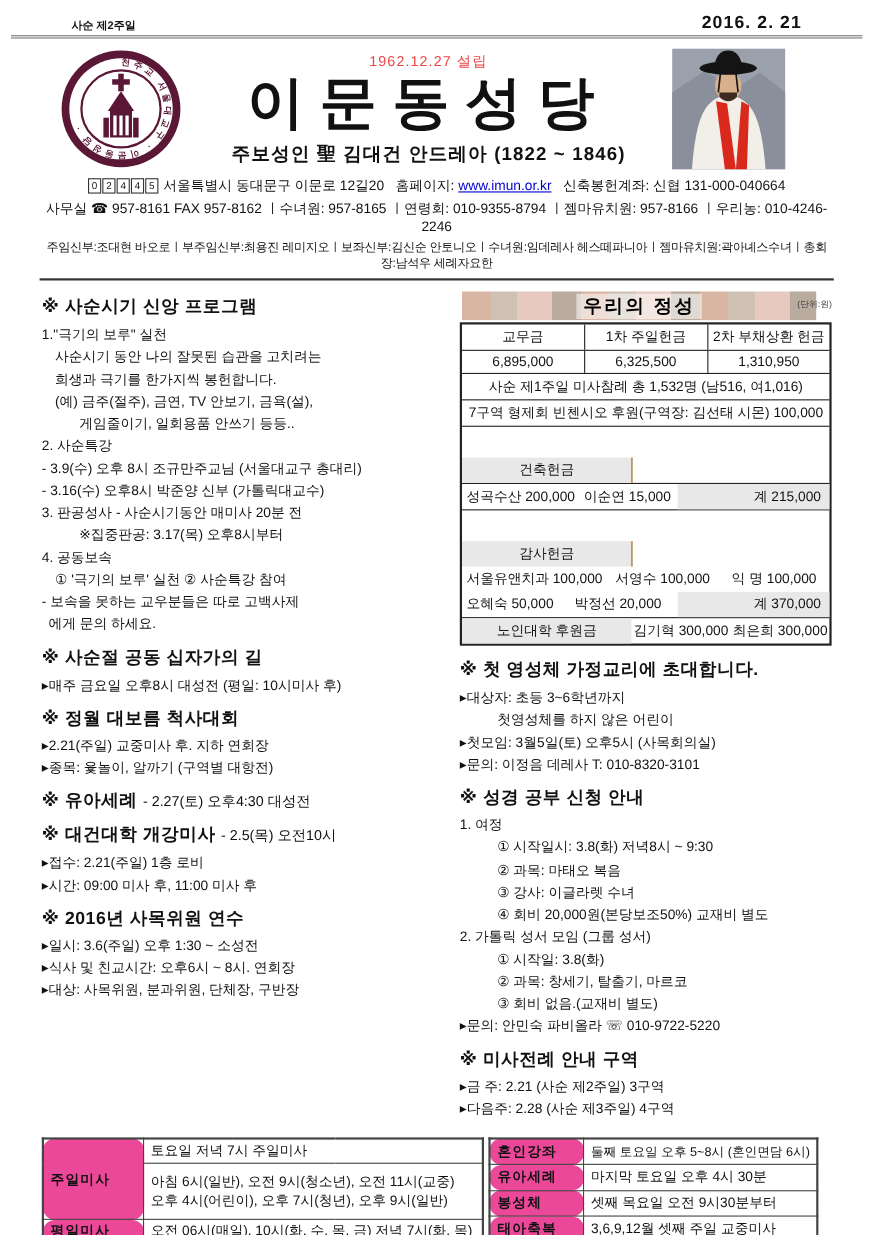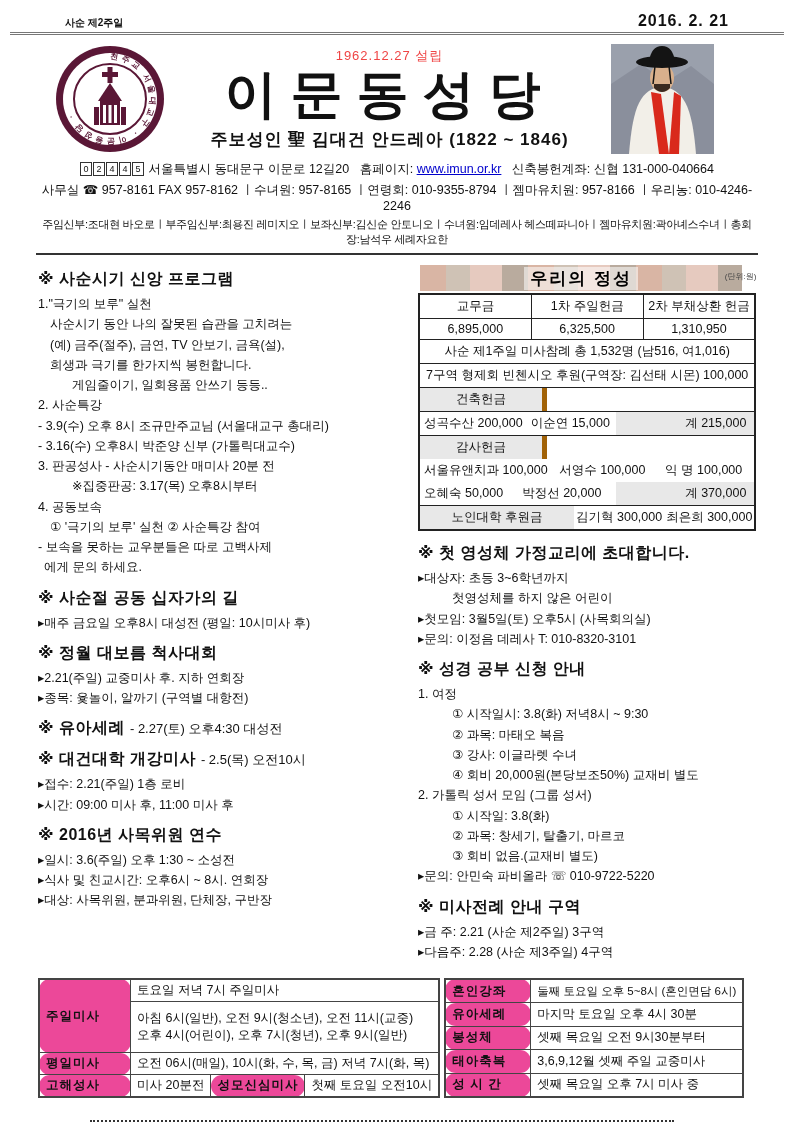--- a/index.html
+++ b/index.html
@@ -43,21 +43,21 @@
            display:flex;align-items:center;justify-content:center;}
   .obanner .btitle{font-size:17px;font-weight:bold;color:#000;background:rgba(255,255,255,0.55);
                    padding:0 6px;letter-spacing:2px;}
   .obanner .bnote{position:absolute;right:-14px;top:6px;font-size:8px;color:#444;}
   .otable{border:2px solid #222;margin-top:2px;font-size:12.5px;}
   .orow{display:flex;border-top:1px solid #222;align-items:stretch;}
   .orow:first-child{border-top:none;}
   .c3{flex:1;text-align:center;padding:3px 2px;}
   .c3 + .c3{border-left:1px solid #222;}
   .full{flex:1;text-align:center;padding:3px 2px;white-space:nowrap;}
-  .olabel{width:118px;background:#e8e8e8;text-align:center;padding:3px 2px;border-right:5px solid #a16207;}
+  .olabel{width:118px;background:#e8e8e8;text-align:center;padding:3px 18px;border-right:1px solid #a16207;margin-top:28px;}
   .olabel2{width:150px;background:#e8e8e8;text-align:center;padding:3px 2px;}
   .ofill{flex:1;}
   .ecell{flex:1;text-align:left;padding:3px 4px;white-space:nowrap;}
   .etotal{width:128px;background:#e8e8e8;text-align:right;padding:3px 8px 3px 2px;white-space:nowrap;}
   .ecellc{flex:1;text-align:center;padding:3px 2px;white-space:nowrap;}
   
   .bottom-band{display:flex;padding:6px 38px 0 38px;gap:0;}
   table.btab{border-collapse:collapse;font-size:12.5px;}
   table.btab td{border:1px solid #444;padding:2px 6px;white-space:nowrap;}
   table.btab{border:2px solid #444;}
@@ -141,22 +141,22 @@
   </div>
 
   <div class="main">
 
     <div class="col-left">
 
       <div class="section">
         <div class="sec-head">※ 사순시기 신앙 프로그램</div>
         <div class="line">1."극기의 보루" 실천</div>
         <div class="line ind1">사순시기 동안 나의 잘못된 습관을 고치려는</div>
+        <div class="line ind1">희생과 극기를 한가지씩 봉헌합니다.</div>
         <div class="line ind1">(예) 금주(절주), 금연, TV 안보기, 금욕(설),</div>
-        <div class="line ind1">희생과 극기를 한가지씩 봉헌합니다.</div>
         <div class="line ind2">게임줄이기, 일회용품 안쓰기 등등..</div>
         <div class="line">2. 사순특강</div>
         <div class="line">- 3.9(수) 오후 8시 조규만주교님 (서울대교구 총대리)</div>
         <div class="line">- 3.16(수) 오후8시 박준양 신부 (가톨릭대교수)</div>
         <div class="line">3. 판공성사 - 사순시기동안 매미사 20분 전</div>
         <div class="line ind2">※집중판공: 3.17(목) 오후8시부터</div>
         <div class="line">4. 공동보속</div>
         <div class="line ind1">① '극기의 보루' 실천 ② 사순특강 참여</div>
         <div class="line">- 보속을 못하는 교우분들은 따로 고백사제</div>
         <div class="line indh">에게 문의 하세요.</div>

